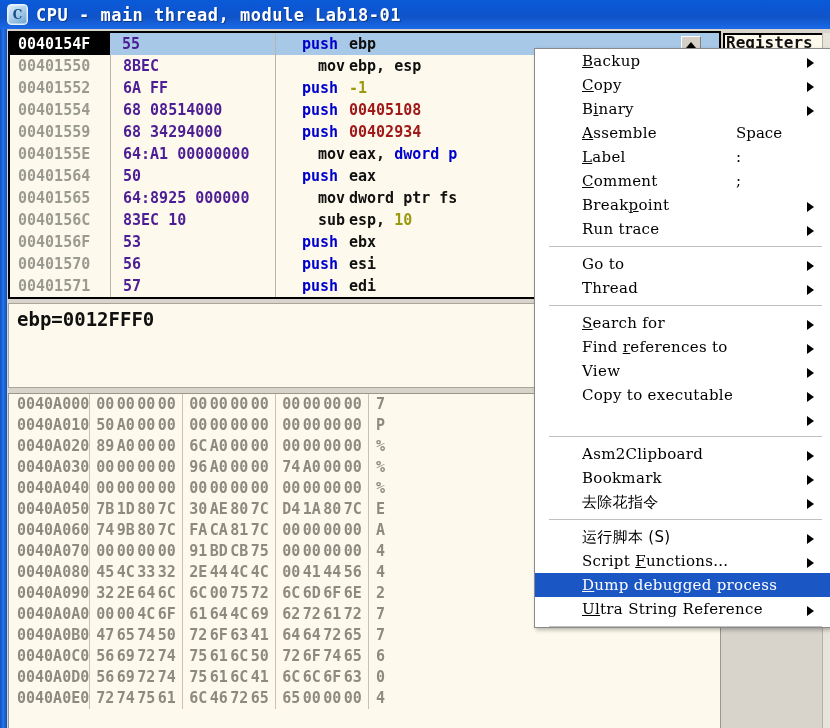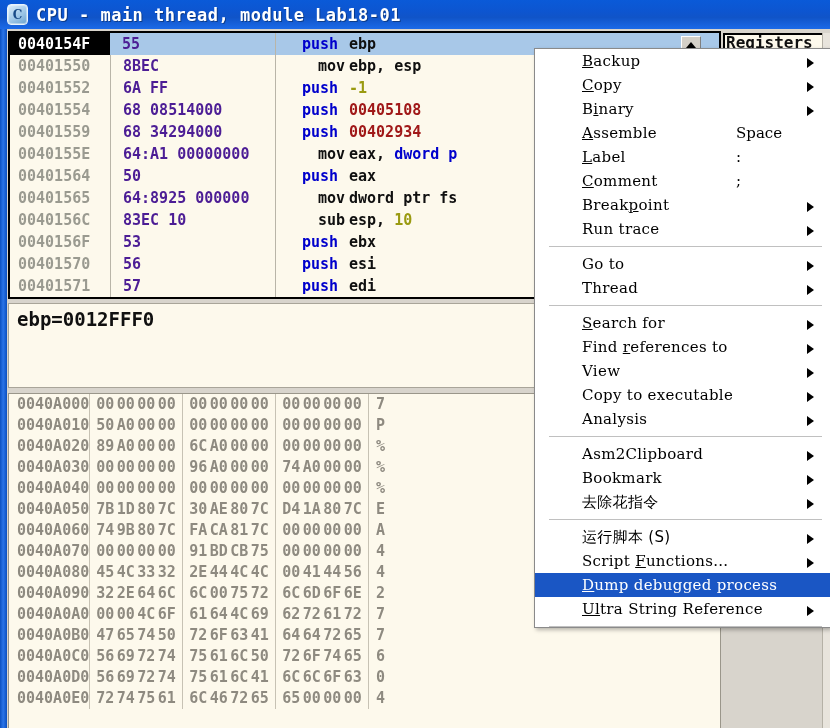--- a/index.html
+++ b/index.html
@@ -662,21 +662,20 @@
         </div>
         <div class="mi">
           <span class="lbl">View</span>
           <span class="arrow"></span>
         </div>
         <div class="mi">
           <span class="lbl">Copy to executable</span>
           <span class="arrow"></span>
         </div>
         <div class="mi">
-          <span class="lbl">Analysis</span>
           <span class="arrow"></span>
         </div>
         <div class="msep"></div>
         <div class="mi">
           <span class="lbl">Asm2Clipboard</span>
           <span class="arrow"></span>
         </div>
         <div class="mi">
           <span class="lbl">Bookmark</span>
           <span class="arrow"></span>

